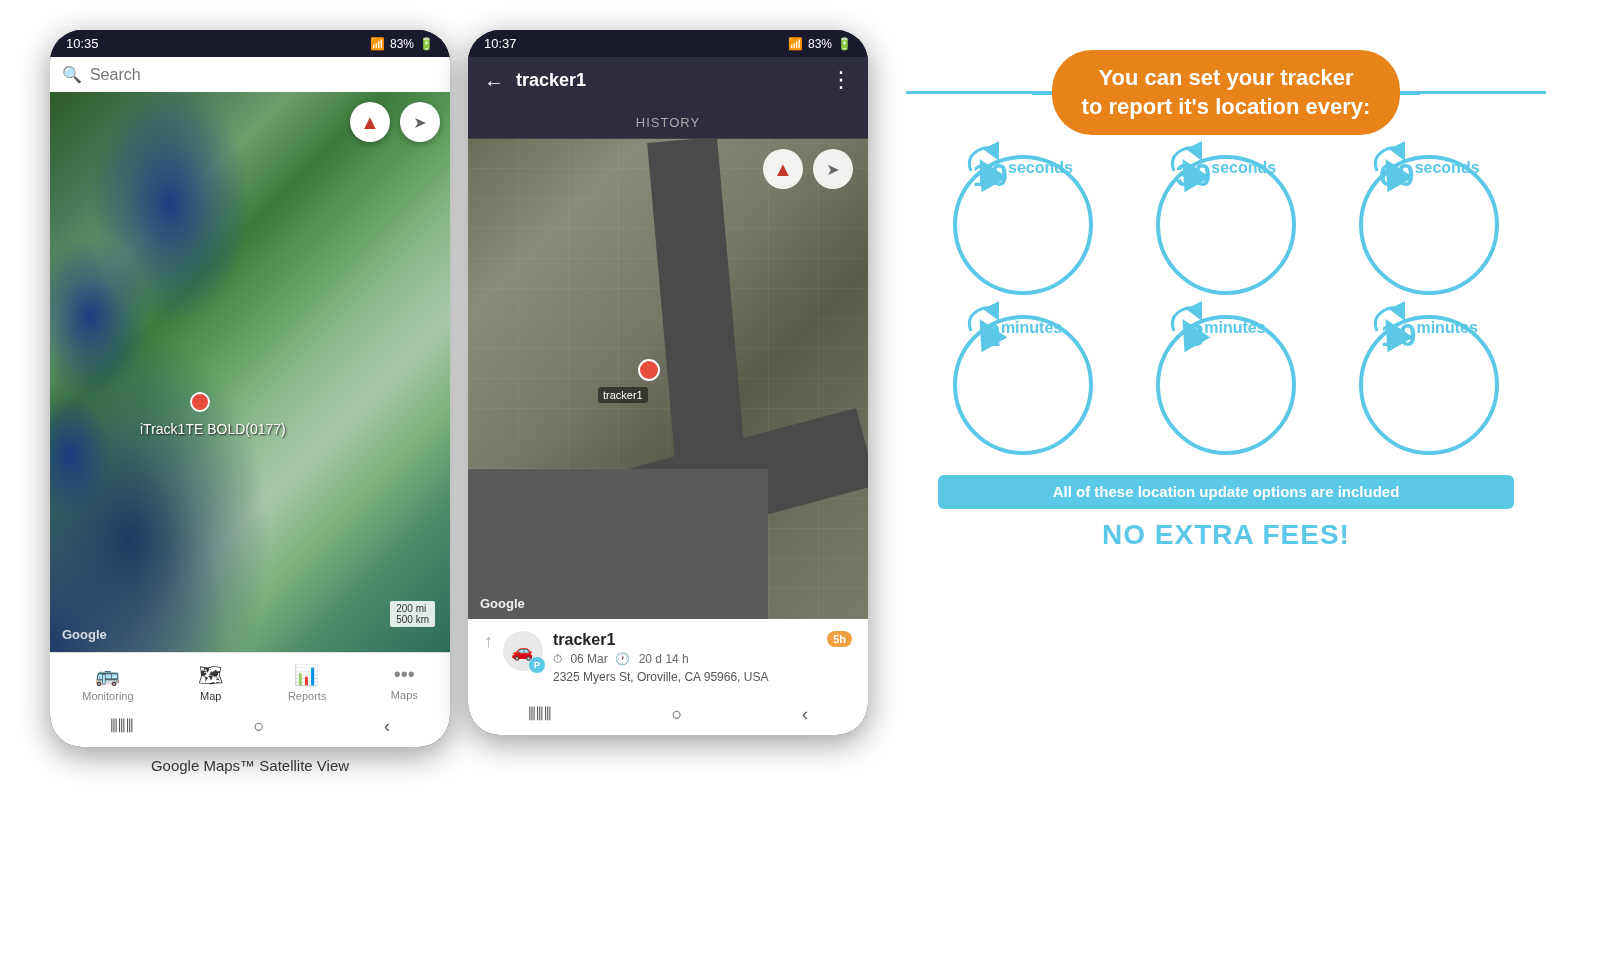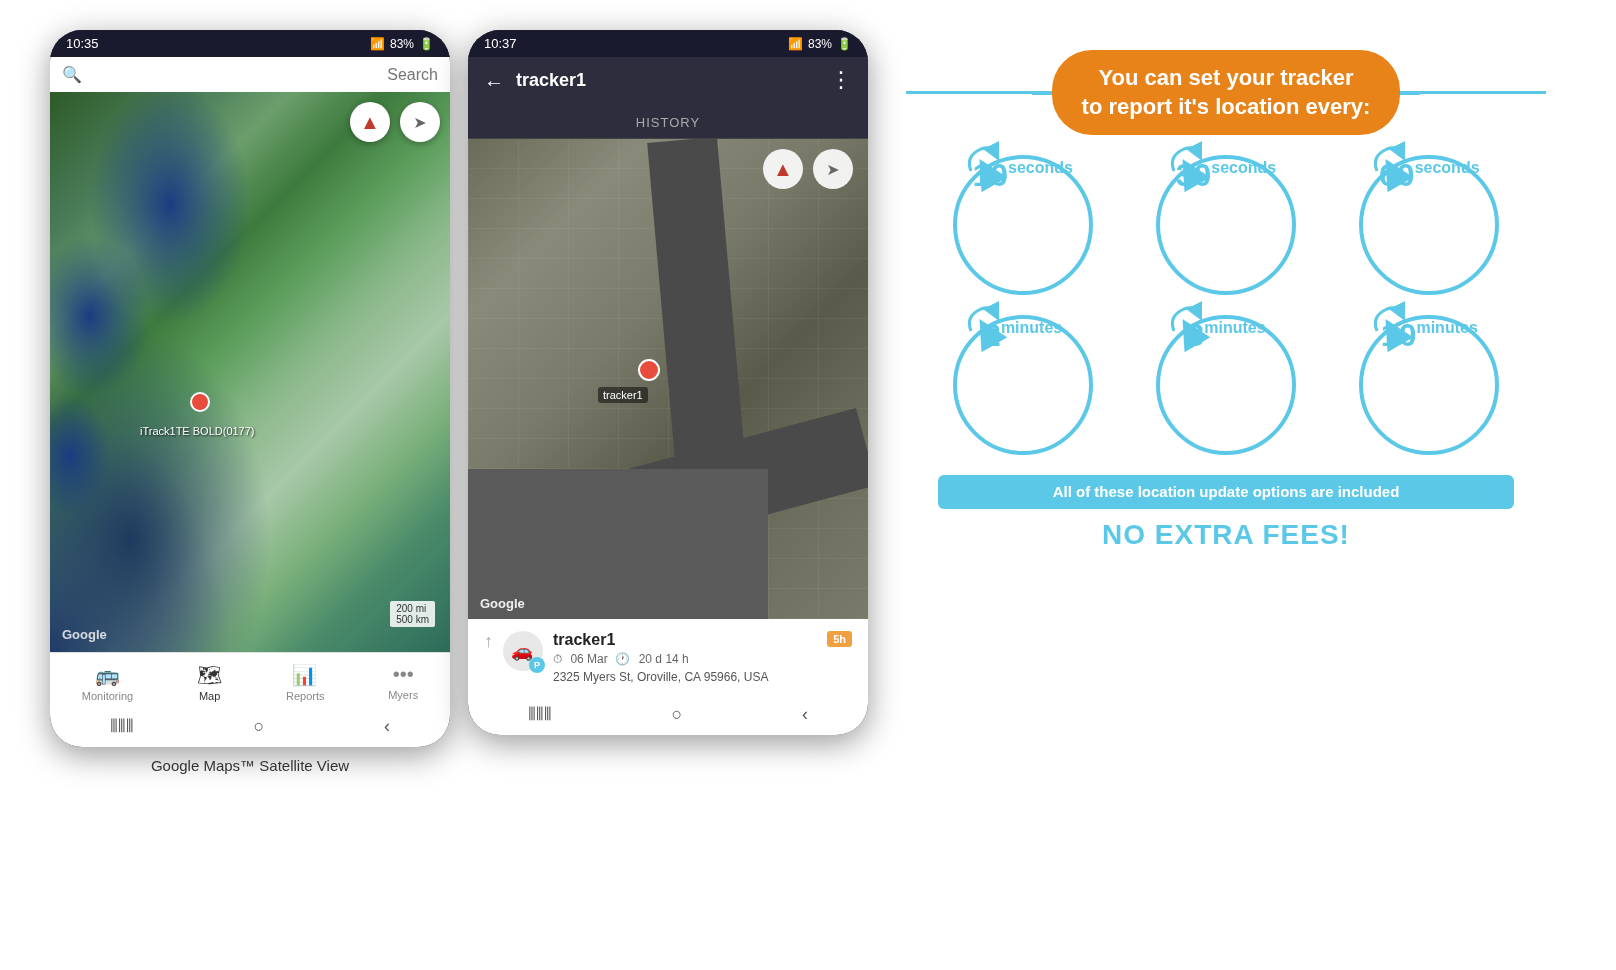--- a/index.html
+++ b/index.html
@@ -52,21 +52,20 @@
       align-items: center;
       gap: 8px;
     }
     .search-bar input {
       border: none;
       outline: none;
       font-size: 16px;
       color: #555;
       background: transparent;
       flex: 1;
-      text-align: right;
     }
     .search-icon-wrap {
       color: #aaa;
       font-size: 16px;
     }
 
     .map-satellite {
       width: 100%;
       height: 560px;
       background: linear-gradient(135deg, #2d5a27 0%, #4a7c59 15%, #6b9e6b 25%, #3d7a3d 35%, #5c9e5c 45%, #8bb88b 55%, #a8c8a8 65%, #7ab07a 75%, #4a8a6a 85%, #2d6b5a 100%);
@@ -122,21 +121,21 @@
       height: 20px;
       background: #e74c3c;
       border-radius: 50%;
       border: 2px solid #fff;
     }
     .map-label {
       position: absolute;
       bottom: 215px;
       left: 90px;
       color: #fff;
-      font-size: 11px;
+      font-size: 14px;
       text-shadow: 1px 1px 2px rgba(0,0,0,0.8);
       white-space: nowrap;
     }
     .google-watermark {
       position: absolute;
       bottom: 10px;
       left: 12px;
       color: rgba(255,255,255,0.8);
       font-size: 13px;
       font-weight: bold;
@@ -355,21 +354,21 @@
     }
     .tracker-info-text { flex: 1; }
     .tracker-name { font-size: 16px; font-weight: 600; color: #222; }
     .tracker-meta { font-size: 12px; color: #666; display: flex; gap: 8px; margin-top: 3px; }
     .tracker-address { font-size: 12px; color: #555; margin-top: 4px; }
     .badge-5h {
       background: #f0a040;
       color: #fff;
       font-size: 11px;
       padding: 2px 6px;
-      border-radius: 3px;
+      border-radius: 8px;
       font-weight: bold;
     }
     .panel-up-arrow { color: #aaa; font-size: 18px; }
 
     
     .info-panel {
       width: 680px;
       display: flex;
       flex-direction: column;
       align-items: center;
@@ -545,21 +544,21 @@
             <div class="nav-item active">
               <span class="nav-icon">🗺</span>
               <span>Map</span>
             </div>
             <div class="nav-item">
               <span class="nav-icon">📊</span>
               <span>Reports</span>
             </div>
             <div class="nav-item">
               <span class="nav-icon">•••</span>
-              <span>Myers</span>
+              <span>Maps</span>
             </div>
           </div>
 
           <div class="phone-home-bar">
             <span class="home-btn">⦀⦀⦀</span>
             <span class="home-btn">○</span>
             <span class="home-btn">‹</span>
           </div>
         </div>
       </div>

